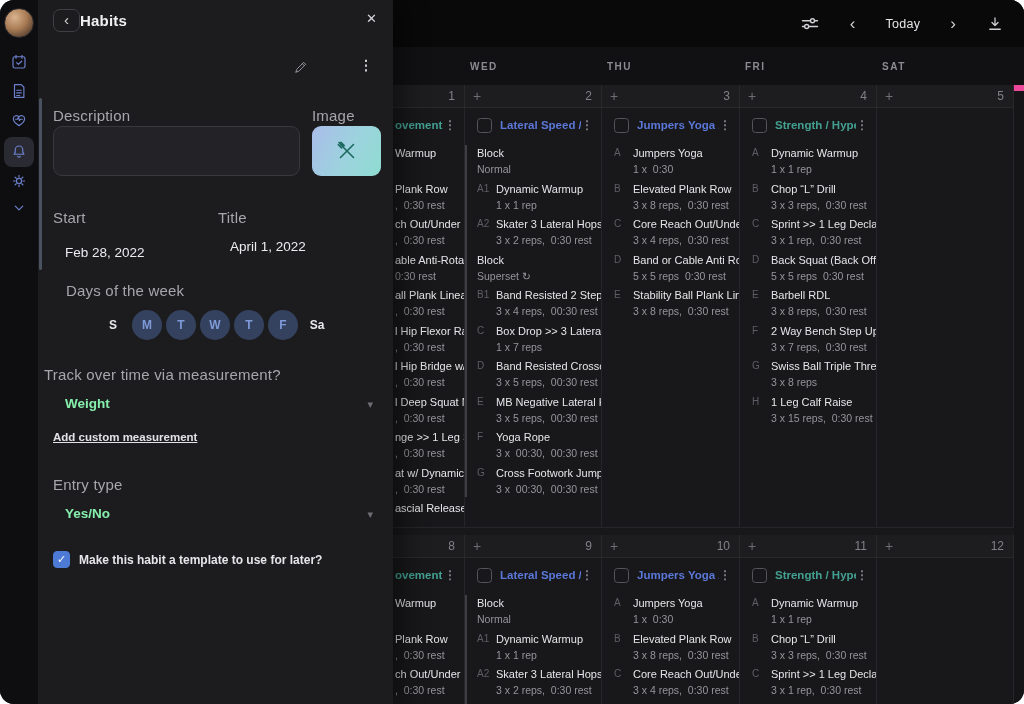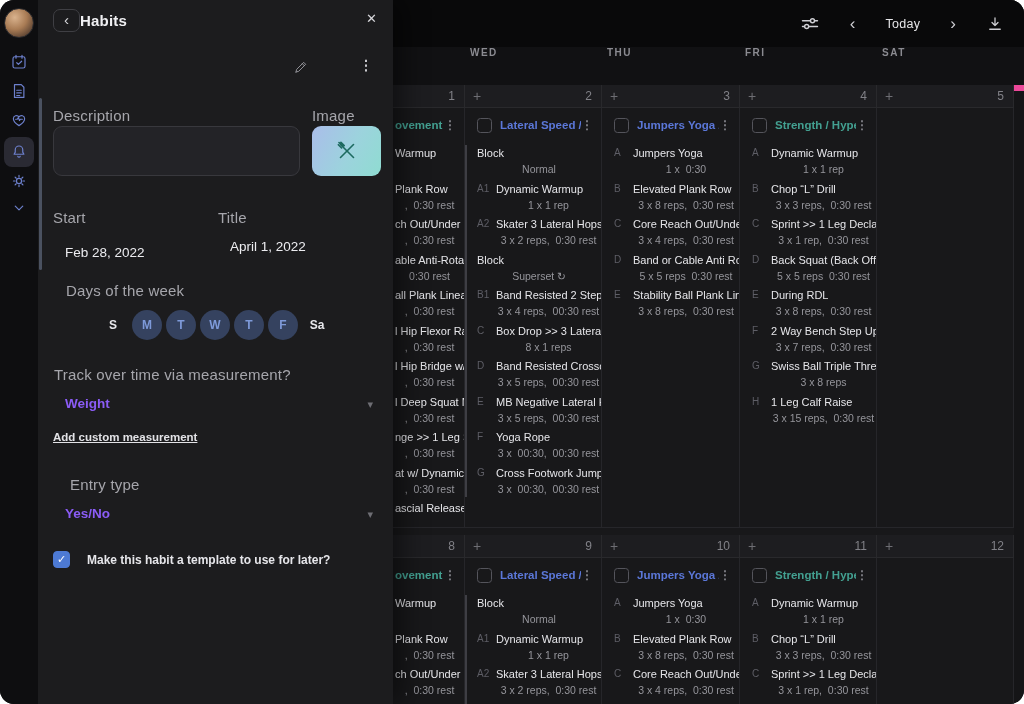--- a/index.html
+++ b/index.html
@@ -5,21 +5,21 @@
   html,body{margin:0;padding:0;background:#ffffff;}
   body{font-family:"Liberation Sans",sans-serif;-webkit-font-smoothing:antialiased;}
   .window{position:relative;width:1024px;height:704px;border-radius:14px;overflow:hidden;background:#151517;}
 
   
   .calendar{position:absolute;left:38px;top:0;right:0;bottom:0;background:#151517;}
   .cal-topbar{position:absolute;left:0;right:0;top:0;height:47px;background:#09090a;display:flex;align-items:center;justify-content:flex-end;gap:26px;padding-right:20px;box-sizing:border-box;}
   .tb-icon{color:#cfcfd4;display:flex;align-items:center;cursor:pointer;}
   .tb-chev{color:#cfcfd4;font-size:17px;line-height:1;padding:2px 4px;cursor:pointer;}
   .tb-today{color:#e5e5e8;font-size:12.5px;letter-spacing:.3px;cursor:pointer;}
-  .dayheader{position:absolute;left:355px;right:0;top:47px;height:38px;background:#111113;border-bottom:6px solid #ec4899;display:flex;align-items:flex-start;}
+  .dayheader{position:absolute;left:355px;right:0;top:47px;height:38px;background:#111113;border-bottom:6px solid #ec4899;display:flex;align-items:center;}
   .dh-cell{box-sizing:border-box;padding-left:5px;color:#8b8b91;font-size:10px;letter-spacing:1.5px;font-weight:bold;}
   .weeks{position:absolute;left:355px;top:85px;right:0;bottom:0;overflow:hidden;}
   .date-row{display:flex;width:621px;height:23px;background:#1d1d20;border-bottom:1px solid #29292c;box-sizing:border-box;}
   .date-cell{display:flex;align-items:center;box-sizing:border-box;border-right:1px solid #29292c;padding:0 9px 0 8px;}
   .plus{color:#6d6d73;font-size:14px;line-height:1;cursor:pointer;}
   .dnum{color:#818187;font-size:12px;margin-left:auto;}
   .content-row{display:flex;width:621px;background:#18181a;}
   .content-row.h1{height:420px;border-bottom:1px solid #26262a;box-sizing:border-box;}
   .content-row.h2{height:200px;}
   .wk-spacer{width:621px;height:7px;background:#18181a;}
@@ -30,21 +30,21 @@
   .t-blue{color:#5b77d8;} .t-teal{color:#43a091;}
   .kebab{margin-left:auto;padding-right:8px;color:#85858c;font-size:12px;font-weight:bold;cursor:pointer;flex:none;}
   .items{padding-left:12px;margin-top:9px;}
   .items.accent{border-left:2px solid #3e3e44;padding-left:10px;}
   .partial .items{padding-left:2px;}
   .partial .w-title{margin-left:2px;}
   .x-item{position:relative;padding-left:19px;margin-bottom:3.5px;}
   .x-item.block{padding-left:0;}
   .x-item .lt{position:absolute;left:0;top:0;font-size:10px;color:#5e5e66;line-height:16px;}
   .x-item .nm{font-size:11px;font-weight:normal;color:#e6e6ea;line-height:16px;white-space:nowrap;}
-  .x-item .sb{font-size:10.5px;color:#95959b;line-height:16px;min-height:16px;white-space:pre;text-align:center;}
+  .x-item .sb{font-size:10.5px;color:#95959b;line-height:16px;min-height:16px;white-space:pre;}
   .partial .x-item{padding-left:0;}
 
   
   .sidebar{position:absolute;left:0;top:0;width:38px;height:704px;background:#0e0e10;z-index:6;}
   .avatar{position:absolute;left:4px;top:8px;width:30px;height:30px;border-radius:50%;background:radial-gradient(circle at 35% 30%,#d9b28d 0%,#a97c55 45%,#5d4433 80%,#3a2e26 100%);border:1px solid #2a2a2e;box-sizing:border-box;cursor:pointer;}
   .s-ic{position:absolute;left:10px;width:18px;height:18px;color:#6d80cd;cursor:pointer;}
   .s-ic svg{display:block;width:18px;height:18px;stroke:#6d80cd;fill:none;stroke-width:1.6;stroke-linecap:round;stroke-linejoin:round;}
   .bell-hl{position:absolute;left:4px;top:137px;width:30px;height:30px;border-radius:8px;background:#2a2a33;}
 
   
@@ -58,26 +58,26 @@
   .pencil svg{width:16px;height:16px;stroke:#9a9aa0;fill:none;stroke-width:1.4;stroke-linecap:round;stroke-linejoin:round;}
   .h-kebab{position:absolute;right:20px;top:57px;color:#c9c9ce;font-size:14px;font-weight:bold;cursor:pointer;}
   .p-label{position:absolute;font-size:15px;color:#a6a6ac;letter-spacing:.2px;}
   .desc-box{position:absolute;left:15px;top:126px;width:247px;height:50px;background:#232327;border:1px solid #38383d;border-radius:9px;box-sizing:border-box;resize:none;color:#ececf0;font-family:"Liberation Sans",sans-serif;font-size:12px;padding:8px;outline:none;}
   .img-thumb{position:absolute;left:274px;top:126px;width:69px;height:50px;border-radius:9px;background:linear-gradient(118deg,#aabdea 0%,#9cd3dd 55%,#8fdcd1 100%);display:flex;align-items:center;justify-content:center;cursor:pointer;}
   .img-thumb svg{width:26px;height:26px;stroke:#1d6a60;fill:none;stroke-width:1.5;stroke-linecap:round;}
   .p-value{position:absolute;font-size:13.5px;color:#ececf0;cursor:pointer;}
   .days-row{position:absolute;left:60px;top:310px;display:flex;align-items:center;gap:4px;}
   .day{width:30px;height:30px;display:flex;align-items:center;justify-content:center;font-size:12px;font-weight:bold;color:#e8e8ec;cursor:pointer;}
   .day.sel{background:#35425f;border-radius:50%;color:#7e9ad9;}
-  .select-val{position:absolute;left:27px;font-size:13.5px;font-weight:bold;color:#8b5cf6;cursor:pointer;text-align:right;}
+  .select-val{position:absolute;left:27px;font-size:13.5px;font-weight:bold;color:#86efac;cursor:pointer;text-align:right;}
   .caret{position:absolute;right:20px;color:#6e6e74;font-size:11px;cursor:pointer;}
   .p-link{position:absolute;left:15px;top:431px;font-size:11.5px;font-weight:bold;color:#e2e2e6;text-decoration:underline;cursor:pointer;}
   .tpl-check{position:absolute;left:15px;top:551px;width:17px;height:17px;border-radius:4px;background:#2a2a2e;border:1.5px solid #54545b;box-sizing:border-box;display:flex;align-items:center;justify-content:center;color:#fff;font-size:11px;cursor:pointer;}
   .tpl-check.checked{background:#4d7ad4;border-color:#4d7ad4;}
-  .tpl-label{position:absolute;left:49px;top:553px;font-size:12px;font-weight:bold;color:#e6e6ea;}
+  .tpl-label{position:absolute;left:41px;top:553px;font-size:12px;font-weight:bold;color:#e6e6ea;}
 </style>
 </head>
 <body>
 
 <div class="window">
 
   <div class="calendar">
     <div class="cal-topbar">
       <span class="tb-icon">
         <svg width="20" height="20" viewBox="0 0 24 24" stroke="#cfcfd4" stroke-width="1.7" fill="none" stroke-linecap="round">
@@ -205,21 +205,21 @@
                 <div class="sb">Superset ↻</div>
               </div>
               <div class="x-item">
                 <span class="lt">B1</span>
                 <div class="nm">Band Resisted 2 Step Late...</div>
                 <div class="sb">3 x 4 reps,  00:30 rest</div>
               </div>
               <div class="x-item">
                 <span class="lt">C</span>
                 <div class="nm">Box Drop &gt;&gt; 3 Lateral H...</div>
-                <div class="sb">8 x 1 reps</div>
+                <div class="sb">1 x 7 reps</div>
               </div>
               <div class="x-item">
                 <span class="lt">D</span>
                 <div class="nm">Band Resisted Crossover...</div>
                 <div class="sb">3 x 5 reps,  00:30 rest</div>
               </div>
               <div class="x-item">
                 <span class="lt">E</span>
                 <div class="nm">MB Negative Lateral Hop...</div>
                 <div class="sb">3 x 5 reps,  00:30 rest</div>
@@ -292,21 +292,21 @@
                 <div class="nm">Sprint &gt;&gt; 1 Leg Declarations</div>
                 <div class="sb">3 x 1 rep,  0:30 rest</div>
               </div>
               <div class="x-item">
                 <span class="lt">D</span>
                 <div class="nm">Back Squat (Back Off Set)</div>
                 <div class="sb">5 x 5 reps  0:30 rest</div>
               </div>
               <div class="x-item">
                 <span class="lt">E</span>
-                <div class="nm">During RDL</div>
+                <div class="nm">Barbell RDL</div>
                 <div class="sb">3 x 8 reps,  0:30 rest</div>
               </div>
               <div class="x-item">
                 <span class="lt">F</span>
                 <div class="nm">2 Way Bench Step Up</div>
                 <div class="sb">3 x 7 reps,  0:30 rest</div>
               </div>
               <div class="x-item">
                 <span class="lt">G</span>
                 <div class="nm">Swiss Ball Triple Threat</div>
@@ -488,27 +488,27 @@
     <div class="days-row" id="daysRow">
         <span class="day">S</span>
         <span class="day sel">M</span>
         <span class="day sel">T</span>
         <span class="day sel">W</span>
         <span class="day sel">T</span>
         <span class="day sel">F</span>
         <span class="day">Sa</span>
       </div>
 
-    <div class="p-label" style="left:16px;top:366px;">Track over time via measurement?</div>
+    <div class="p-label" style="left:6px;top:366px;">Track over time via measurement?</div>
     <div class="select-val" style="top:396px;">Weight</div>
     <span class="caret" style="top:398px;">▾</span>
 
     <div class="p-link">Add custom measurement</div>
 
-    <div class="p-label" style="left:32px;top:476px;">Entry type</div>
+    <div class="p-label" style="left:15px;top:476px;">Entry type</div>
     <div class="select-val" style="top:506px;">Yes/No</div>
     <span class="caret" style="top:508px;">▾</span>
 
     <div class="tpl-check checked" id="tplCheck">✓</div>
     <div class="tpl-label">Make this habit a template to use for later?</div>
   </section>
 
   <aside class="sidebar">
     <div class="avatar"></div>
     <div class="s-ic" style="top:53px;">

